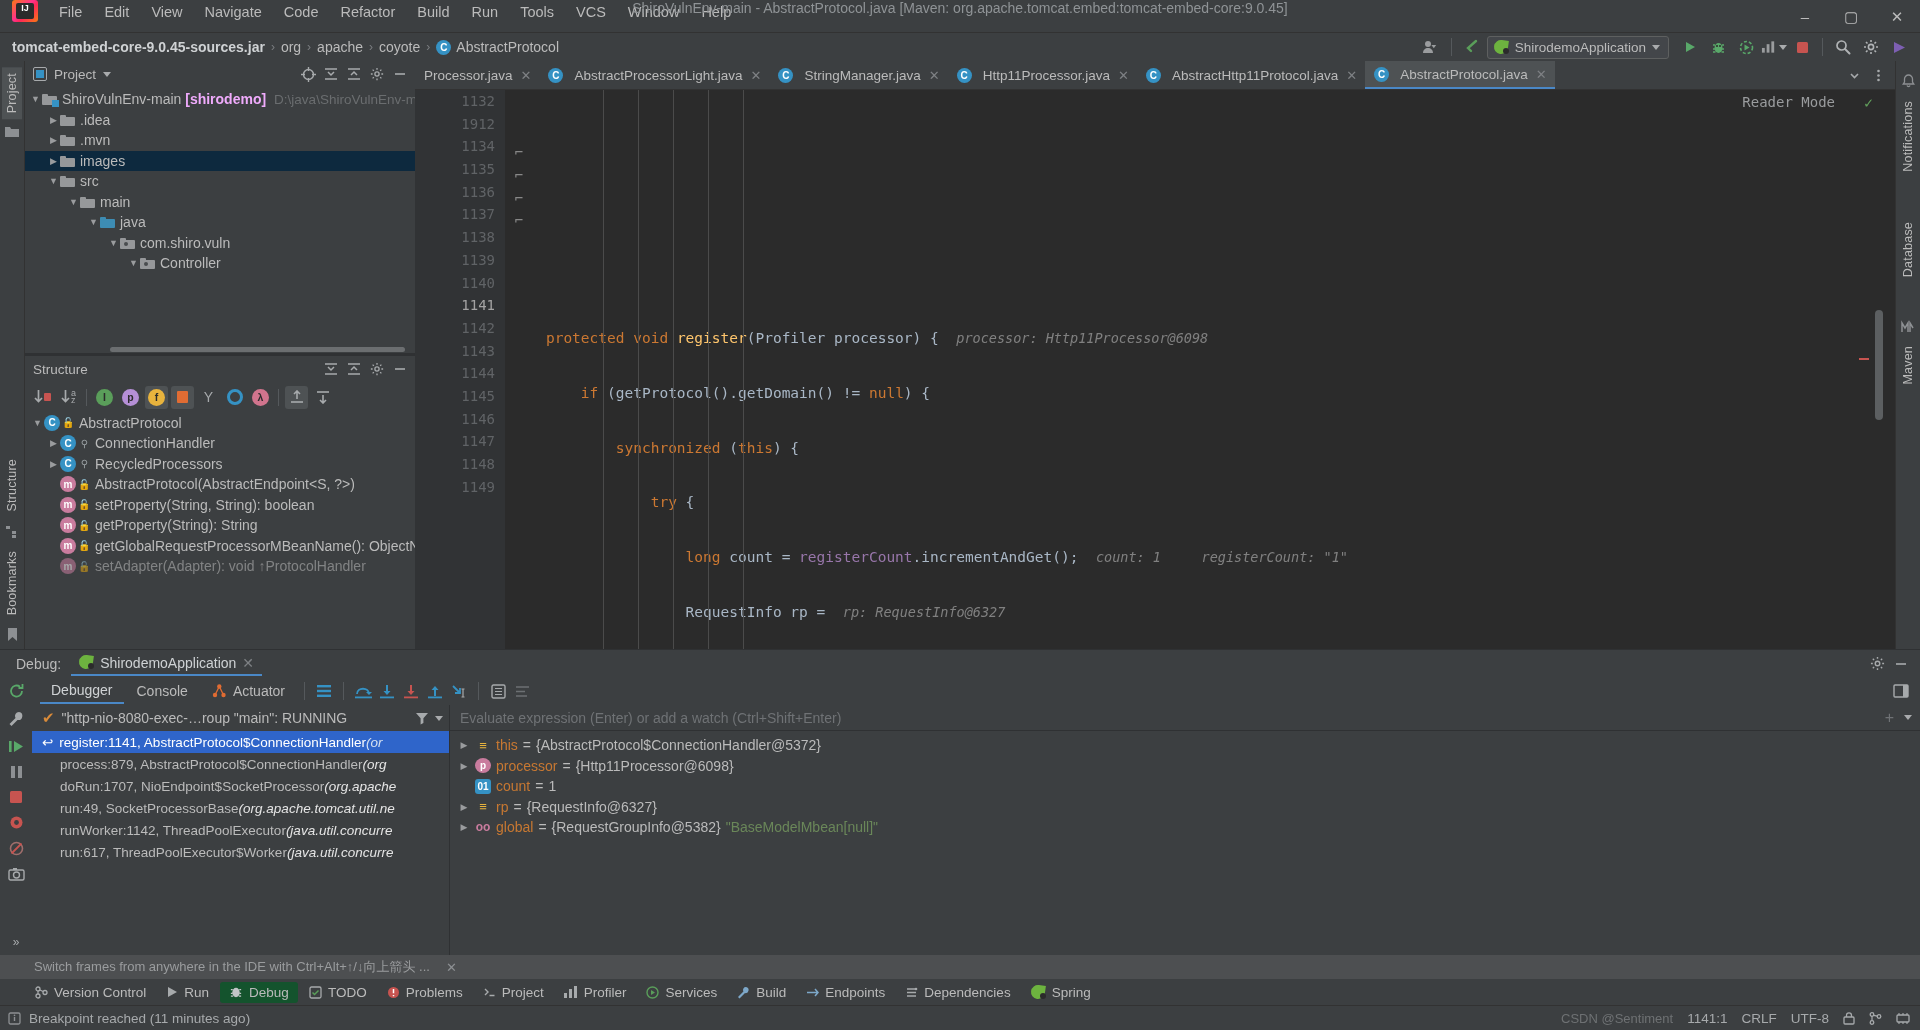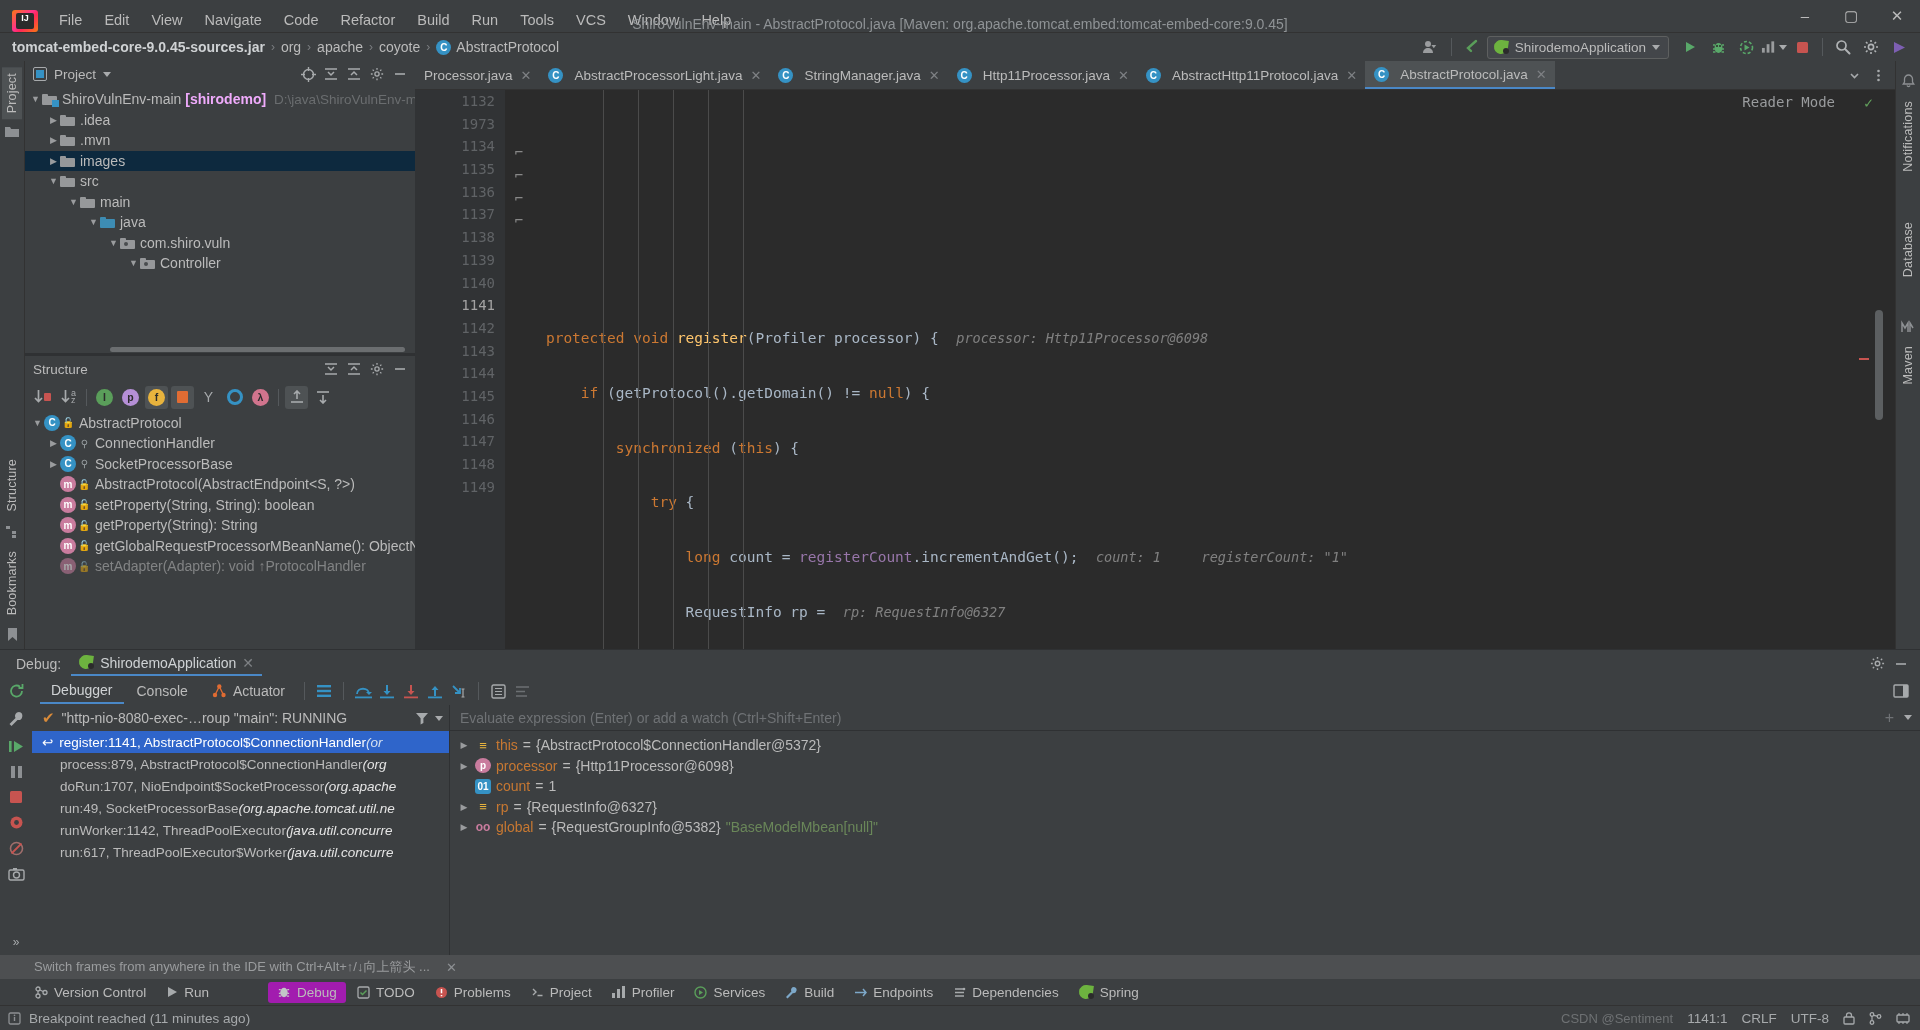--- a/index.html
+++ b/index.html
@@ -10,21 +10,21 @@
     background: #3c3f41;
     font-family: "Liberation Sans", sans-serif;
     font-size: 14.5px;
     color: #bbbbbb;
     -webkit-font-smoothing: antialiased;
   }
   .ide { width:1920px; height:1030px; position:relative; display:flex; flex-direction:column; background:#3c3f41; }
 
   
   .titlebar {
-    height:33px; background:#3c3f41; display:flex; align-items:flex-end;
+    height:33px; background:#3c3f41; display:flex; align-items:flex-start;
     flex:0 0 33px; position:relative; border-bottom:1px solid #323232;
   }
   .ij-logo { width:26px; height:22px; margin:0 10px 0 12px; position:relative; flex:0 0 auto; }
   .ij-logo .sq { position:absolute; inset:0; border-radius:3px;
     background:linear-gradient(135deg,#f97a12 0%, #ff318c 45%, #fe2857 60%, #f97a12 100%); }
   .ij-logo .inner { position:absolute; left:4px; top:3px; right:4px; bottom:3px; background:#2b2b2b; border-radius:2px;}
   .ij-logo .ij { position:absolute; left:0; right:0; top:3px; text-align:center; color:#fff; font-size:9px; font-weight:bold; letter-spacing:0px;}
   .menubar { display:flex; align-items:center; gap:0px; }
   .menu-item { padding:4px 11px; color:#bbbbbb; font-size:14.5px; cursor:default; }
   .win-title {
@@ -179,21 +179,21 @@
   .varrow-arrow{width:12px;color:#9a9c9e;font-size:9px;text-align:center;}
   .vi{width:16px;height:15px;border-radius:3px;display:flex;align-items:center;justify-content:center;font-size:10px;color:#fff;font-weight:bold;}
   .vi.p{background:#c97c9e;} .vi.n{background:#3592c4;} .vi.o{background:transparent;color:#c97c9e;font-size:12px;}
   .vname{color:#c77832;} .veq{color:#bbbbbb;} .vval{color:#bbbbbb;} .vstr{color:#6a8759;}
 
   .hintbar{height:24px;flex:0 0 24px;display:flex;align-items:center;gap:8px;padding-left:34px;background:#4d4f51;font-size:13px;color:#9a9c9e;}
 
   
   .bottombar{height:26px;flex:0 0 26px;display:flex;align-items:center;gap:2px;padding-left:26px;background:#3c3f41;font-size:13.5px;}
   .bt{display:flex;align-items:center;gap:6px;padding:3px 9px;border-radius:3px;color:#bbbbbb;}
-  .bt.active{background:#a21caf;margin-left:48px;}
+  .bt.active{background:#14532d;}
 
   
   .statusbar{height:25px;flex:0 0 25px;display:flex;align-items:center;padding:0 10px 0 8px;background:#3c3f41;font-size:13.5px;color:#a7aaac;border-top:1px solid #323232;}
   .status-right{margin-left:auto;display:flex;align-items:center;gap:14px;}
   .watermark{color:#6e7173;font-size:13px;}
 
   svg{display:block;}
 </style>
 </head>
 <body>
@@ -557,21 +557,21 @@
         <div class="srow" style="padding-left:22px">
           <span class="arrow">▶</span>
           <span class="sico inner">C</span>
           <span class="vis key">⚲</span>
           <span>ConnectionHandler</span>
         </div>
         <div class="srow" style="padding-left:22px">
           <span class="arrow">▶</span>
           <span class="sico inner">C</span>
           <span class="vis key">⚲</span>
-          <span>SocketProcessorBase</span>
+          <span>RecycledProcessors</span>
         </div>
         <div class="srow" style="padding-left:35px">
           <span class="sico m">m</span>
           <span class="vis">🔓</span>
           <span>AbstractProtocol(AbstractEndpoint&lt;S, ?&gt;)</span>
         </div>
         <div class="srow" style="padding-left:35px">
           <span class="sico m">m</span>
           <span class="vis">🔓</span>
           <span>setProperty(String, String): boolean</span>
@@ -638,21 +638,21 @@
                 <circle cx="6.5" cy="11" r="1.3" fill="#a7aaac"></circle>
               </svg>
           </div>
         </div>
       </div>
 
       <div class="edbody">
 
         <div class="gutter">
           <div class="lineno">1132</div>
-          <div class="lineno">1973</div>
+          <div class="lineno">1912</div>
           <div class="lineno" style="position:relative"><span>1134</span><span class="fold">⌐</span></div>
           <div class="lineno" style="position:relative"><span>1135</span><span class="fold">⌐</span></div>
           <div class="lineno" style="position:relative"><span>1136</span><span class="fold">⌐</span></div>
           <div class="lineno" style="position:relative"><span>1137</span><span class="fold">⌐</span></div>
           <div class="lineno">1138</div>
           <div class="lineno">1139</div>
           <div class="lineno">1140</div>
           <div class="lineno cur">1141</div>
           <div class="lineno">1142</div>
           <div class="lineno">1143</div>

